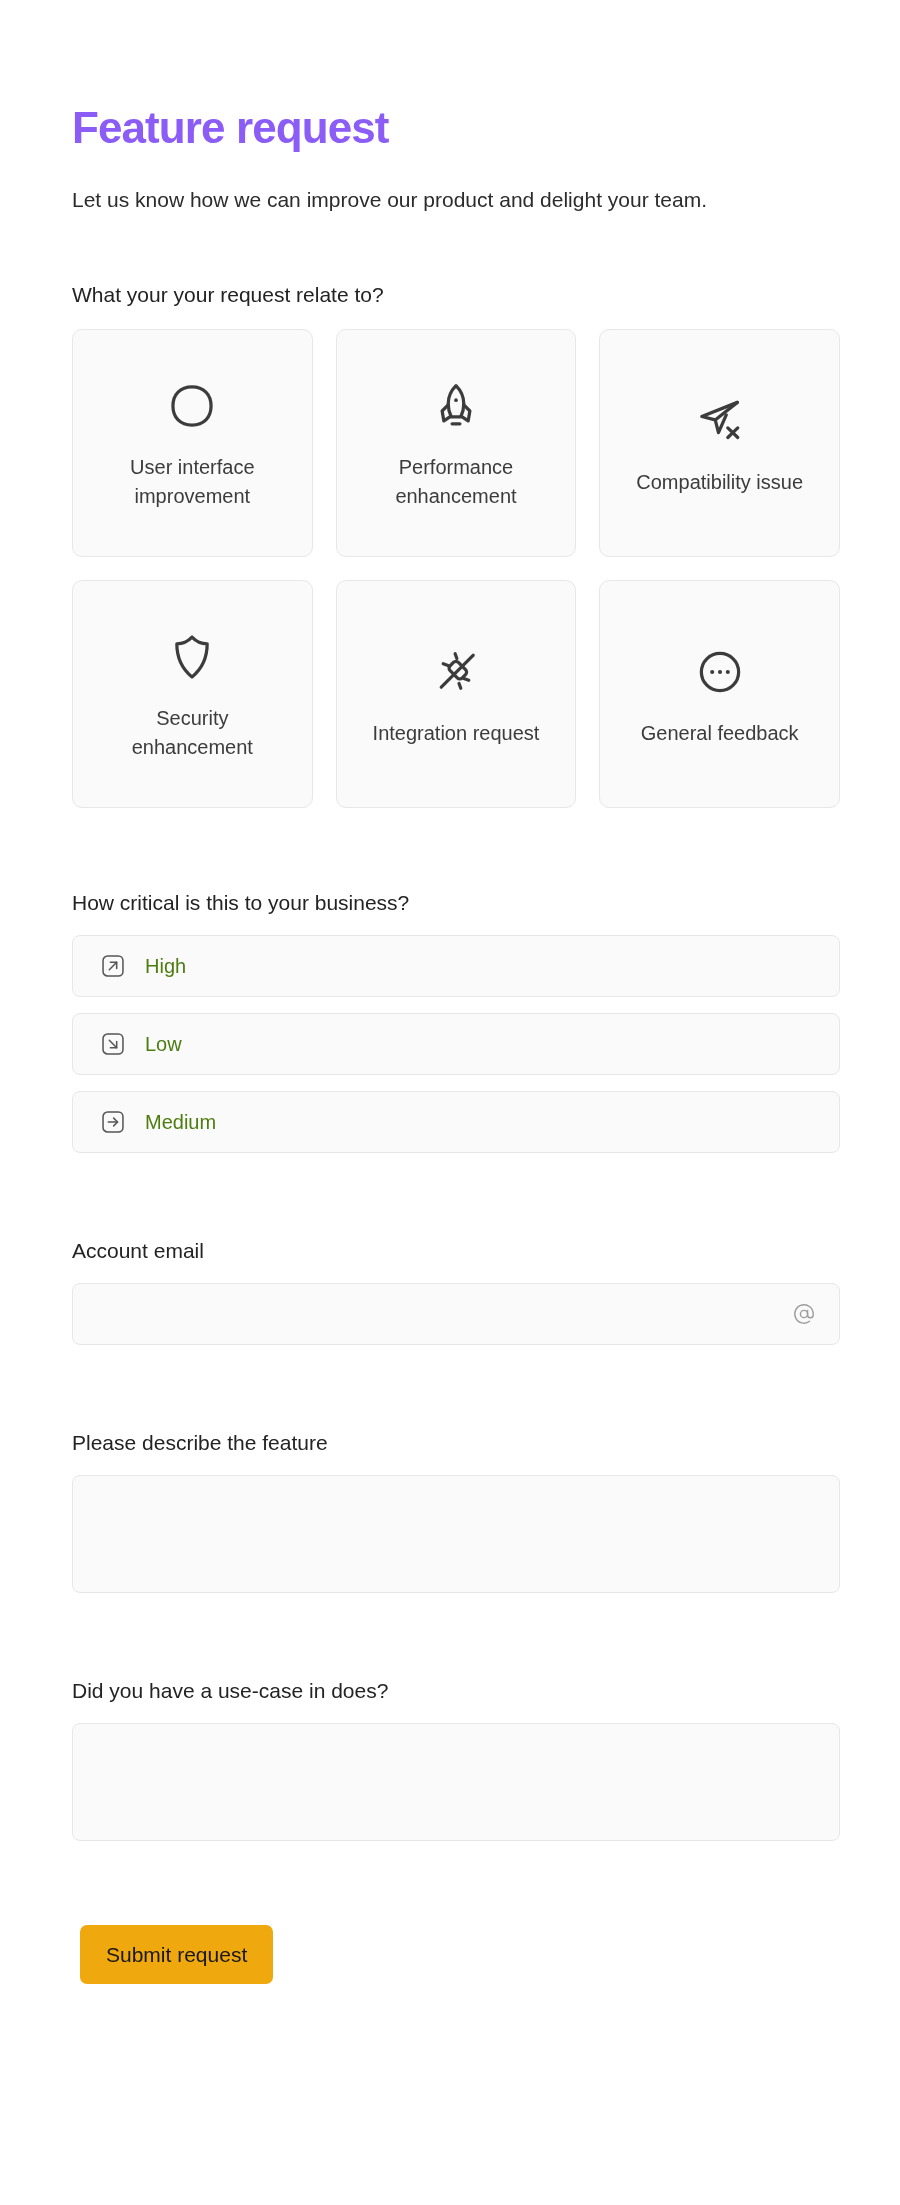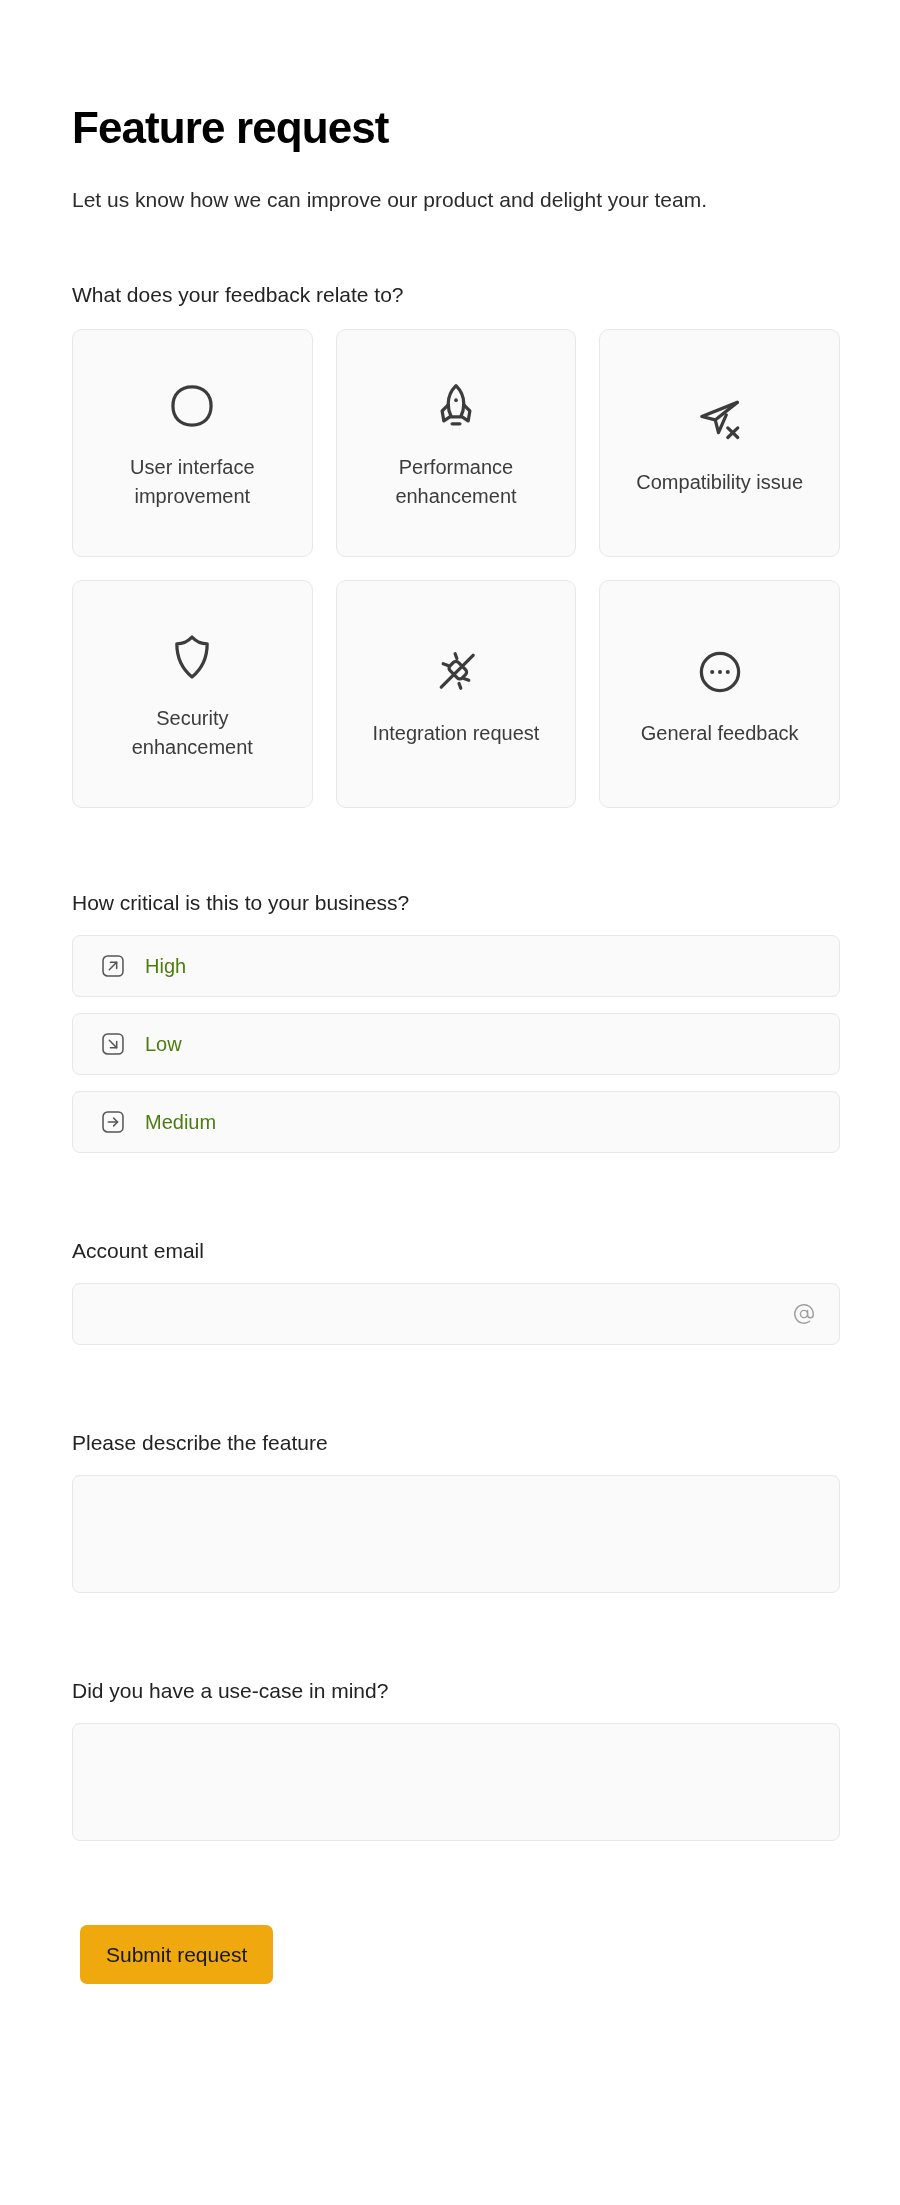--- a/index.html
+++ b/index.html
@@ -12,21 +12,21 @@
   }
   .page {
     width: 900px;
     height: 2205px;
     padding: 72px 52px 0 72px;
     position: relative;
   }
   .title {
     font-size: 44px;
     font-weight: bold;
-    color: #000000;
+    color: #8b5cf6;
     letter-spacing: -0.9px;
     line-height: 1.18;
     margin-top: 30px;
   }
   .subtitle {
     font-size: 21px;
     color: #2c2c2c;
     line-height: 1.5;
     margin-top: 30px;
     max-width: 700px;
@@ -166,21 +166,21 @@
 </style>
 </head>
 <body>
 
 <div class="page">
 
   <h1 class="title">Feature request</h1>
   <p class="subtitle">Let us know how we can improve our product and delight your team.</p>
 
   <div class="grid-section">
-    <div class="section-label">What does your feedback relate to?</div>
+    <div class="section-label">What your your request relate to?</div>
 
     <div class="card-grid">
 
       <div class="opt-card">
         <span class="opt-icon">
           <svg width="52" height="52" viewBox="0 0 24 24" fill="none" stroke="#3c3c3c" stroke-width="1.5" stroke-linecap="round" stroke-linejoin="round">
             <path d="M12 3.2c5.4 0 8.8 3.4 8.8 8.8s-3.4 8.8-8.8 8.8S3.2 17.4 3.2 12 6.6 3.2 12 3.2z"></path>
           </svg>
         </span>
         <span class="opt-label">User interface improvement</span>
@@ -304,21 +304,21 @@
   </div>
 
   <div class="field-section">
     <label class="section-label">Please describe the feature</label>
     <div class="textarea-box">
       <textarea placeholder="" style=""></textarea>
     </div>
   </div>
 
   <div class="field-section">
-    <label class="section-label">Did you have a use-case in mind?</label>
+    <label class="section-label">Did you have a use-case in does?</label>
     <div class="textarea-box">
       <textarea placeholder="" style=""></textarea>
     </div>
   </div>
 
   <div class="submit-wrap">
     <button class="submit-btn">Submit request</button>
   </div>
 
 </div>

